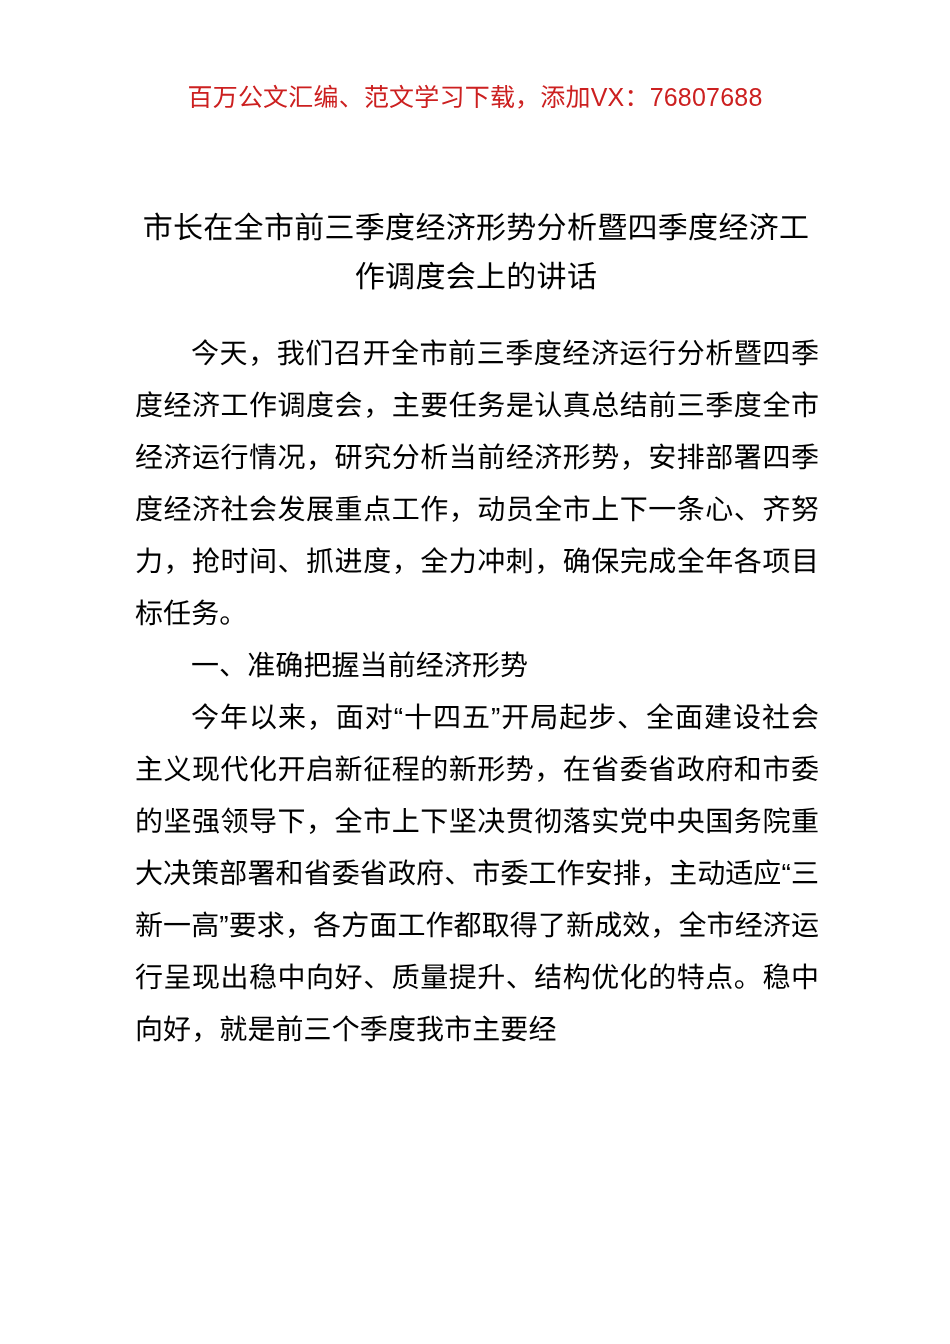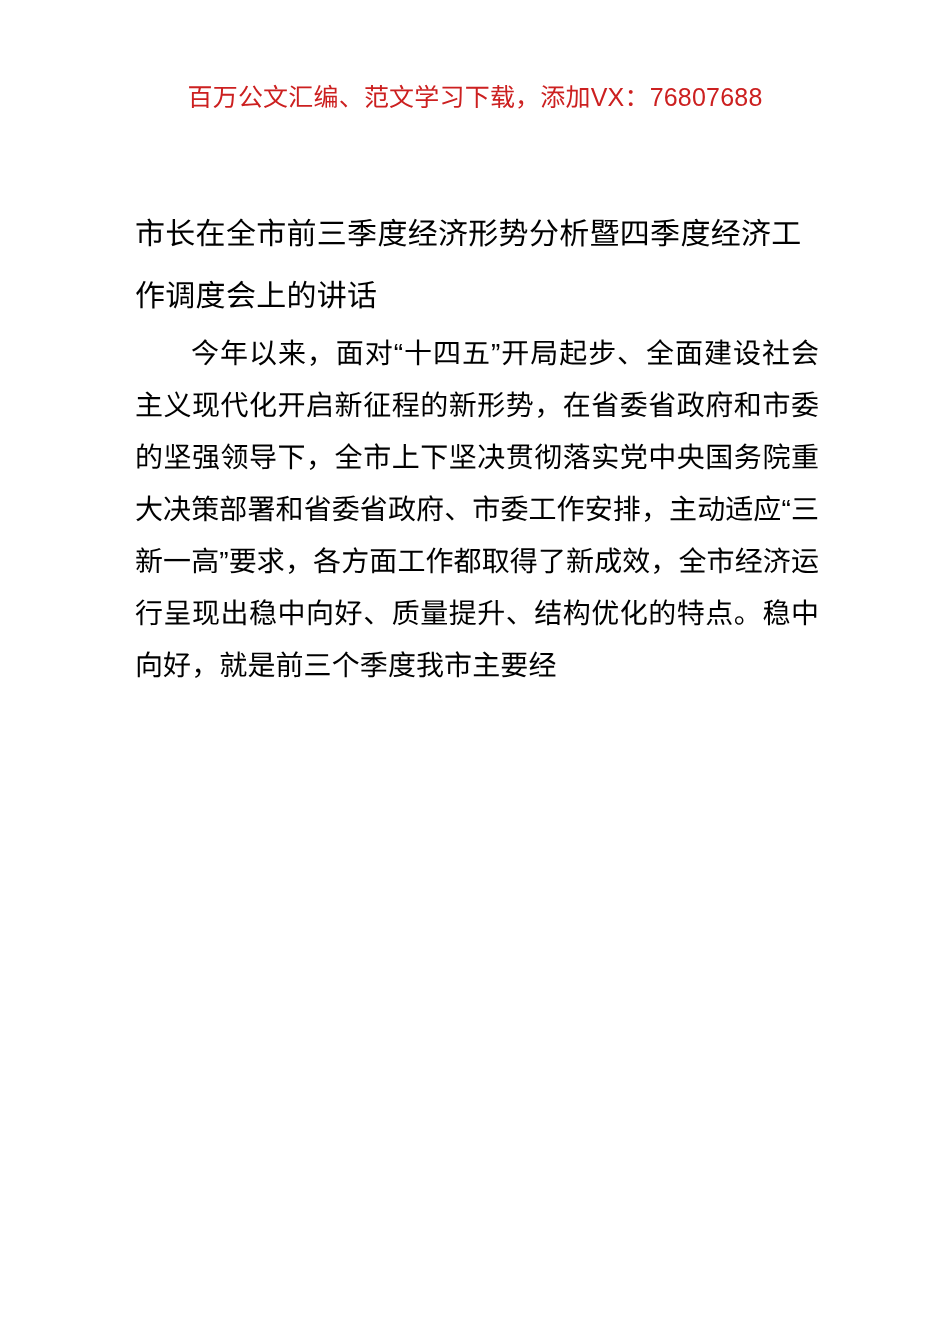--- a/index.html
+++ b/index.html
@@ -40,23 +40,24 @@
     letter-spacing: 0.2px;
     white-space: nowrap;
   }
 
   
   .doc-title {
     position: absolute;
     top: 183px;
     left: 135px;
     width: 682px;
+    text-align: center;
     font-size: 30px;
     font-weight: 400;
-    line-height: 62px;
+    line-height: 49px;
     letter-spacing: 0.3px;
   }
 
   
   .doc-body {
     position: absolute;
     top: 328px;
     left: 135px;
     width: 684px;
   }
@@ -82,16 +83,18 @@
 
 <div class="page">
 
   <div class="promo-banner">
     <span class="promo-text" style="color: rgb(204, 32, 32);">百万公文汇编、范文学习下载，添加VX：76807688</span>
   </div>
 
   <h1 class="doc-title">市长在全市前三季度经济形势分析暨四季度经济工作调度会上的讲话</h1>
 
   <div class="doc-body">
+    <p class="para">今天，我们召开全市前三季度经济运行分析暨四季度经济工作调度会，主要任务是认真总结前三季度全市经济运行情况，研究分析当前经济形势，安排部署四季度经济社会发展重点工作，动员全市上下一条心、齐努力，抢时间、抓进度，全力冲刺，确保完成全年各项目标任务。</p>
+    <p class="para heading">一、准确把握当前经济形势</p>
     <p class="para">今年以来，面对“十四五”开局起步、全面建设社会主义现代化开启新征程的新形势，在省委省政府和市委的坚强领导下，全市上下坚决贯彻落实党中央国务院重大决策部署和省委省政府、市委工作安排，主动适应“三新一高”要求，各方面工作都取得了新成效，全市经济运行呈现出稳中向好、质量提升、结构优化的特点。稳中向好，就是前三个季度我市主要经</p>
   </div>
 
 </div>
 
 </body></html>

